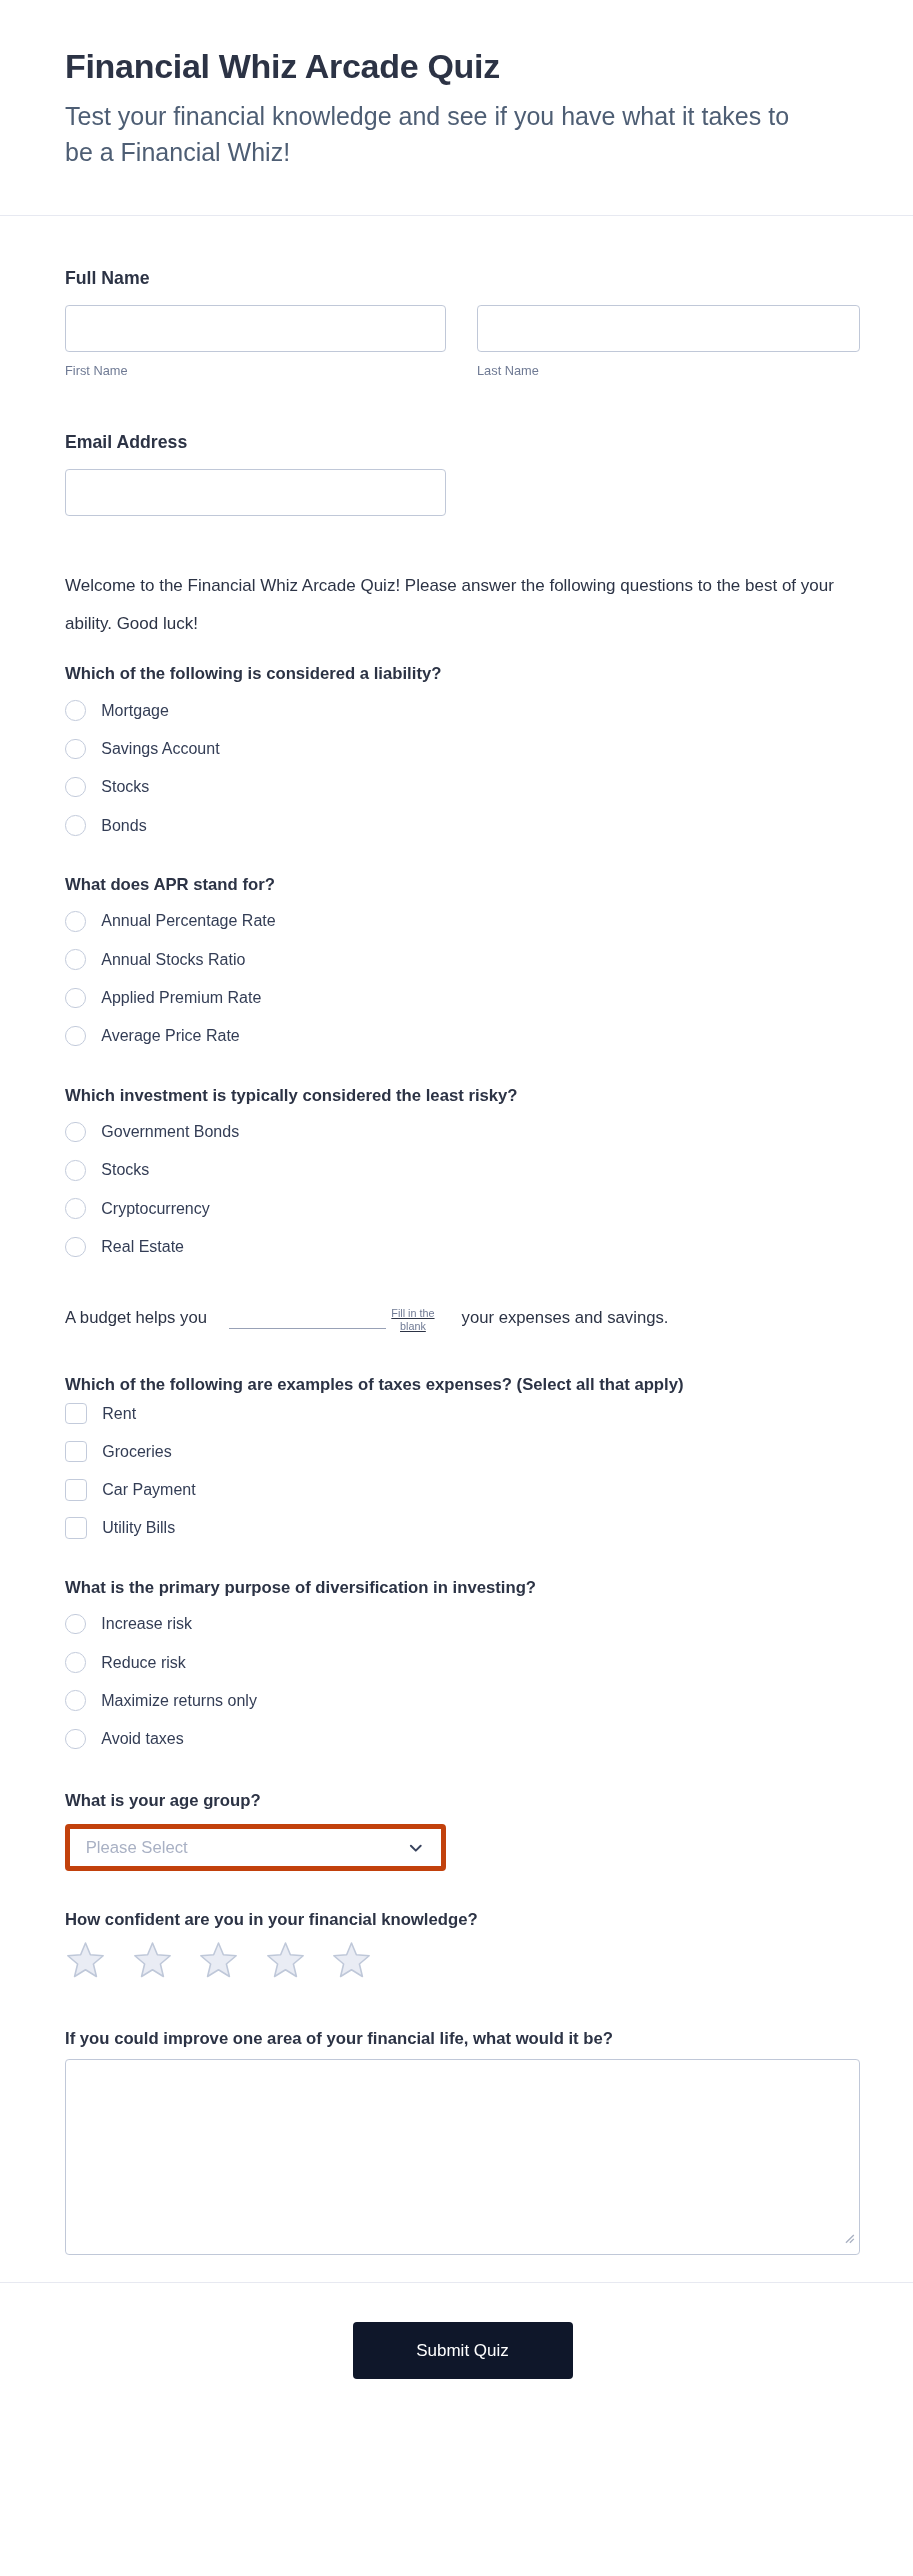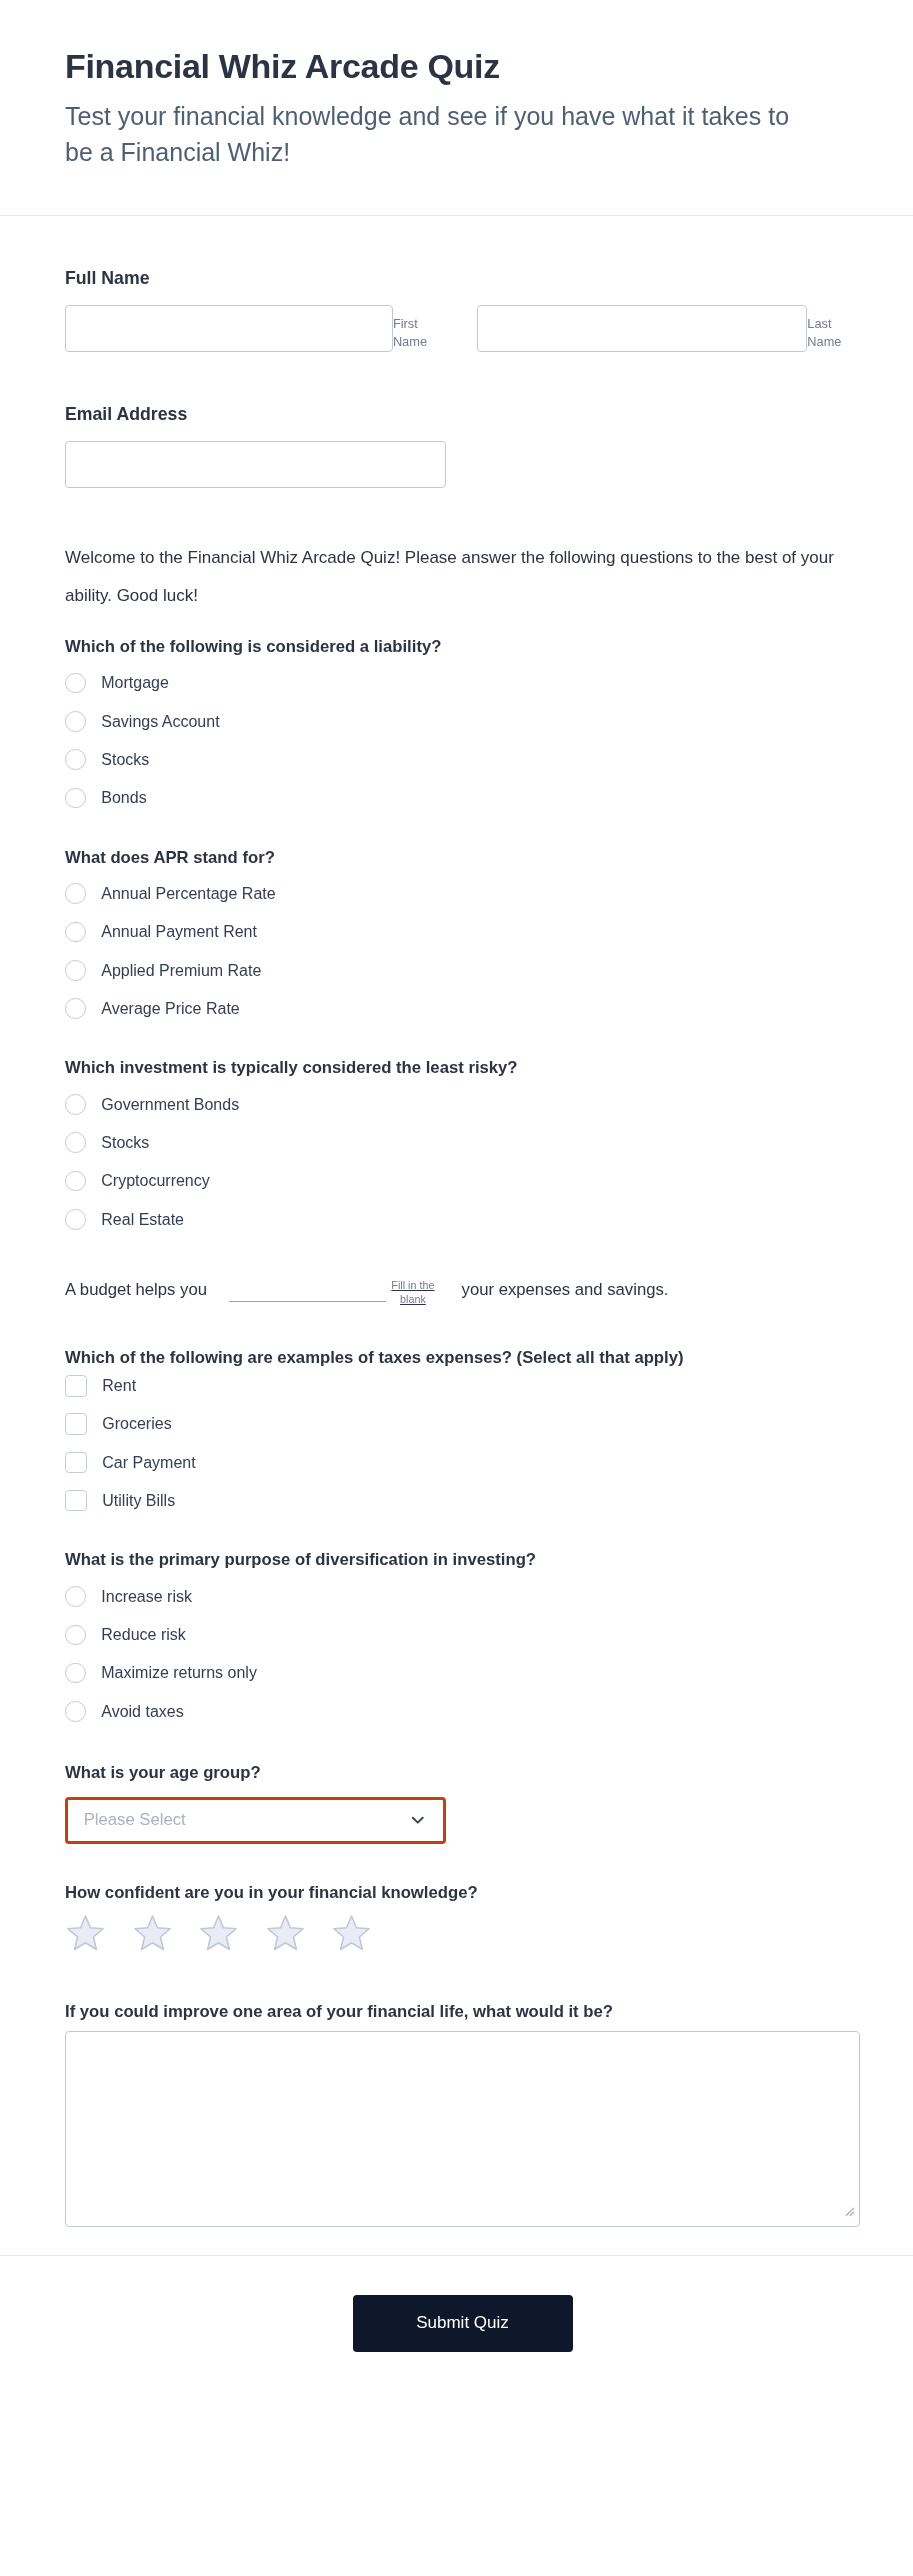--- a/index.html
+++ b/index.html
@@ -21,21 +21,21 @@
   }
   .divider { border: none; border-top: 1px solid #e7e9f1; width: 100%; }
   .top-divider { margin-top: 45px; }
   .main { padding: 0 53px 0 65px; }
 
   .field-label { font-size: 17.7px; font-weight: 700; color: #2c3345; line-height: 23.6px; }
   .question-label { font-size: 16.7px; font-weight: 700; color: #2c3345; line-height: 23.6px; }
 
   .section-fullname { margin-top: 51px; }
   .name-row { display: flex; gap: 31px; margin-top: 14.7px; }
-  .name-col { display: flex; flex-direction: row; }
+  .name-col { display: flex; flex-direction: column; }
   .name-col.first { width: 381px; }
   .name-col.last { flex: 1; }
   .text-input {
     height: 47px; width: 100%;
     border: 1px solid #c0c8d8; border-radius: 3.9px;
     background: #fff; font-size: 15.7px; color: #2c3345; padding: 0 13.7px;
     font-family: "Liberation Sans", sans-serif; outline: none;
   }
   .sublabel { margin-top: 9.8px; font-size: 12.8px; color: #6f7a94; line-height: 17.7px; }
 
@@ -68,21 +68,21 @@
   .blank-wrap { display: inline-flex; flex-direction: row; width: 211px; margin: 0 9.8px; text-decoration: underline; }
   .blank-input {
     border: none; border-bottom: 1px solid #98a1b6; height: 24.6px; width: 100%;
     font-size: 15.7px; color: #2c3345; background: transparent; outline: none;
     font-family: "Liberation Sans", sans-serif;
   }
   .blank-helper { margin-top: 2px; font-size: 10.8px; color: #6f7a94; text-align: center; line-height: 13.7px; }
 
   .select-control {
     margin-top: 11.8px; width: 381px; height: 47px;
-    border: 3px solid #c2410c; border-radius: 3.9px; background: #fff;
+    border: 5px solid #c2410c; border-radius: 3.9px; background: #fff;
     display: flex; align-items: center; justify-content: space-between;
     padding: 0 15.7px; cursor: pointer;
   }
   .select-placeholder { font-size: 16.7px; color: #a9b1c4; }
   .chevron-down-icon { display: flex; align-items: center; }
 
   .stars-row { margin-top: 9.8px; display: flex; gap: 25.5px; }
   .star { cursor: pointer; display: block; }
 
   .textarea-wrap { position: relative; margin-top: 7.9px; width: 795px; }
@@ -160,21 +160,21 @@
 
   <div class="question-block">
     <div class="question-label">What does APR stand for?</div>
     <ul class="options">
       <li class="option-row">
         <span class="radio-circle"></span>
         <span class="option-label">Annual Percentage Rate</span>
       </li>
       <li class="option-row">
         <span class="radio-circle"></span>
-        <span class="option-label">Annual Payment Rent</span>
+        <span class="option-label">Annual Stocks Ratio</span>
       </li>
       <li class="option-row">
         <span class="radio-circle"></span>
         <span class="option-label">Applied Premium Rate</span>
       </li>
       <li class="option-row">
         <span class="radio-circle"></span>
         <span class="option-label">Average Price Rate</span>
       </li>
     </ul>

